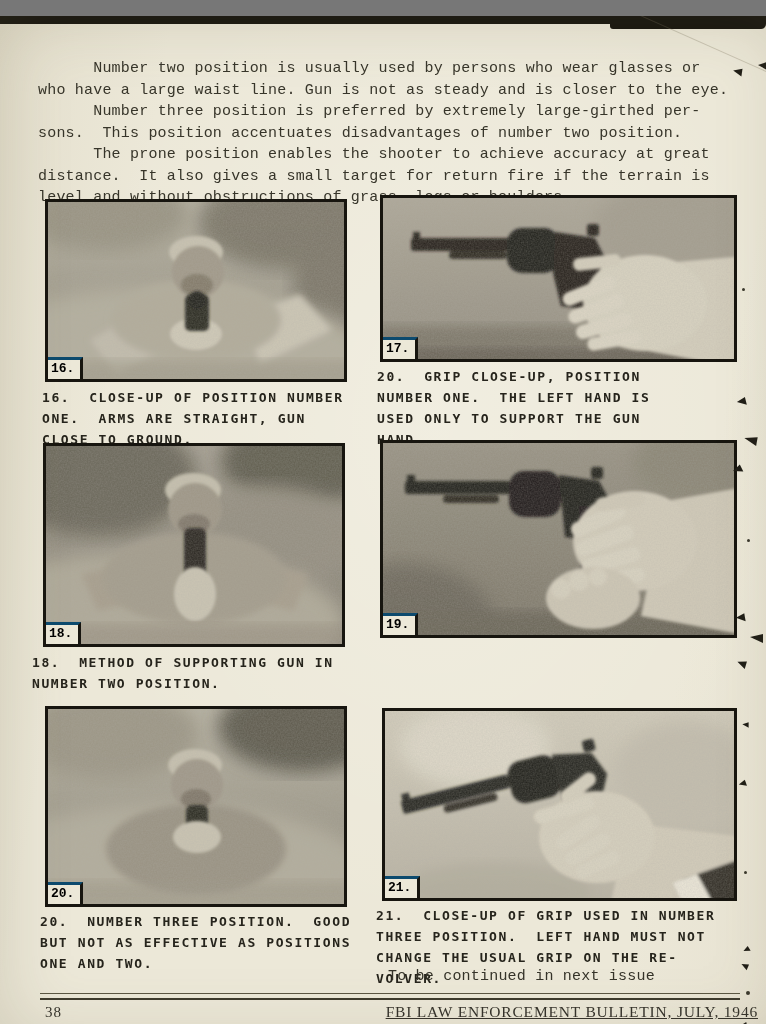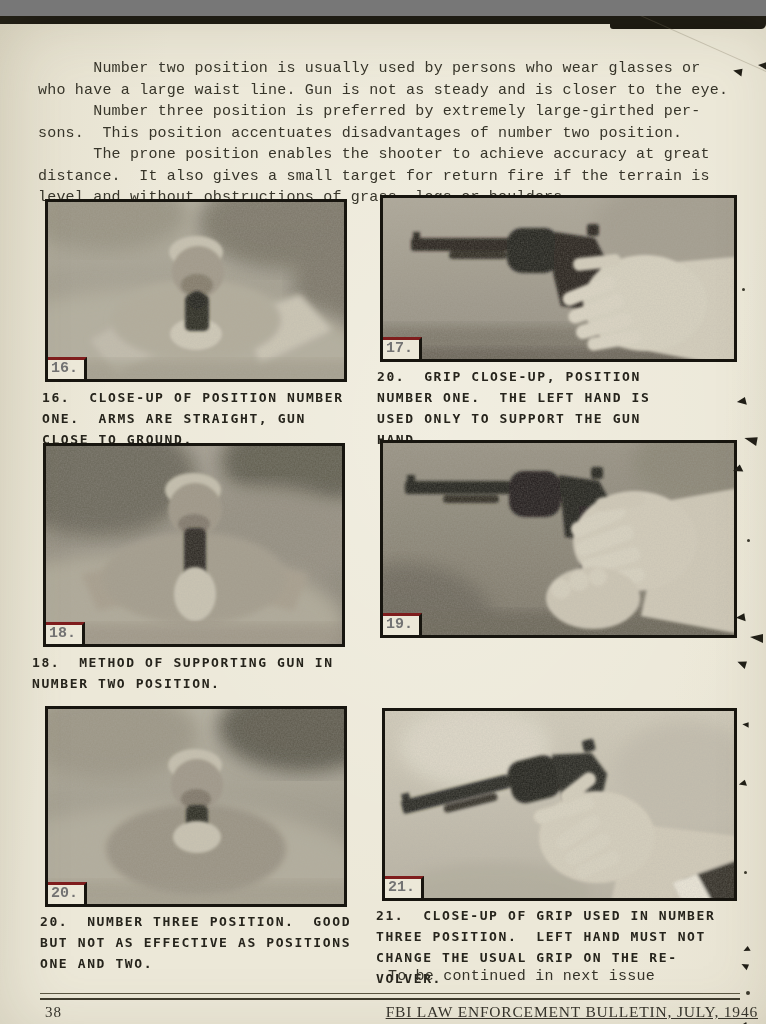--- a/index.html
+++ b/index.html
@@ -23,23 +23,23 @@
     position:absolute;left:38px;top:42px;width:712px;
     font-size:15px;line-height:21.5px;letter-spacing:0.2px;
     color:#37352a;white-space:pre-wrap;
   }
   .photo{
     position:absolute;border:3px solid #17150f;background:#9a9484;overflow:hidden;
     box-sizing:border-box;
   }
   .photo svg{display:block;width:100%;height:100%;filter:blur(0.4px) contrast(0.97);}
   .plabel{
-    position:absolute;left:0;bottom:0;background:#ece8d8;color:#737373;
-    border-top:3px solid #7f1d1d;border-right:3px solid #17150f;
-    font-family:"Liberation Mono", monospace;font-weight:bold;font-size:15px;
+    position:absolute;left:0;bottom:0;background:#ece8d8;color:#000000;
+    border-top:3px solid #0c4a6e;border-right:3px solid #17150f;
+    font-family:"Liberation Mono", monospace;font-weight:bold;font-size:13px;
     line-height:18px;padding:0 6px 1px 3px;
   }
   .caption{
     position:absolute;font-family:"DejaVu Sans Mono", monospace;font-weight:bold;
     font-size:13px;line-height:21px;letter-spacing:1.6px;color:#26241c;
     white-space:pre-wrap;
   }
   .continued{
     position:absolute;left:388px;top:952px;font-family:"Liberation Mono", monospace;
     font-size:15px;font-weight:normal;color:#36342a;letter-spacing:0.2px;

